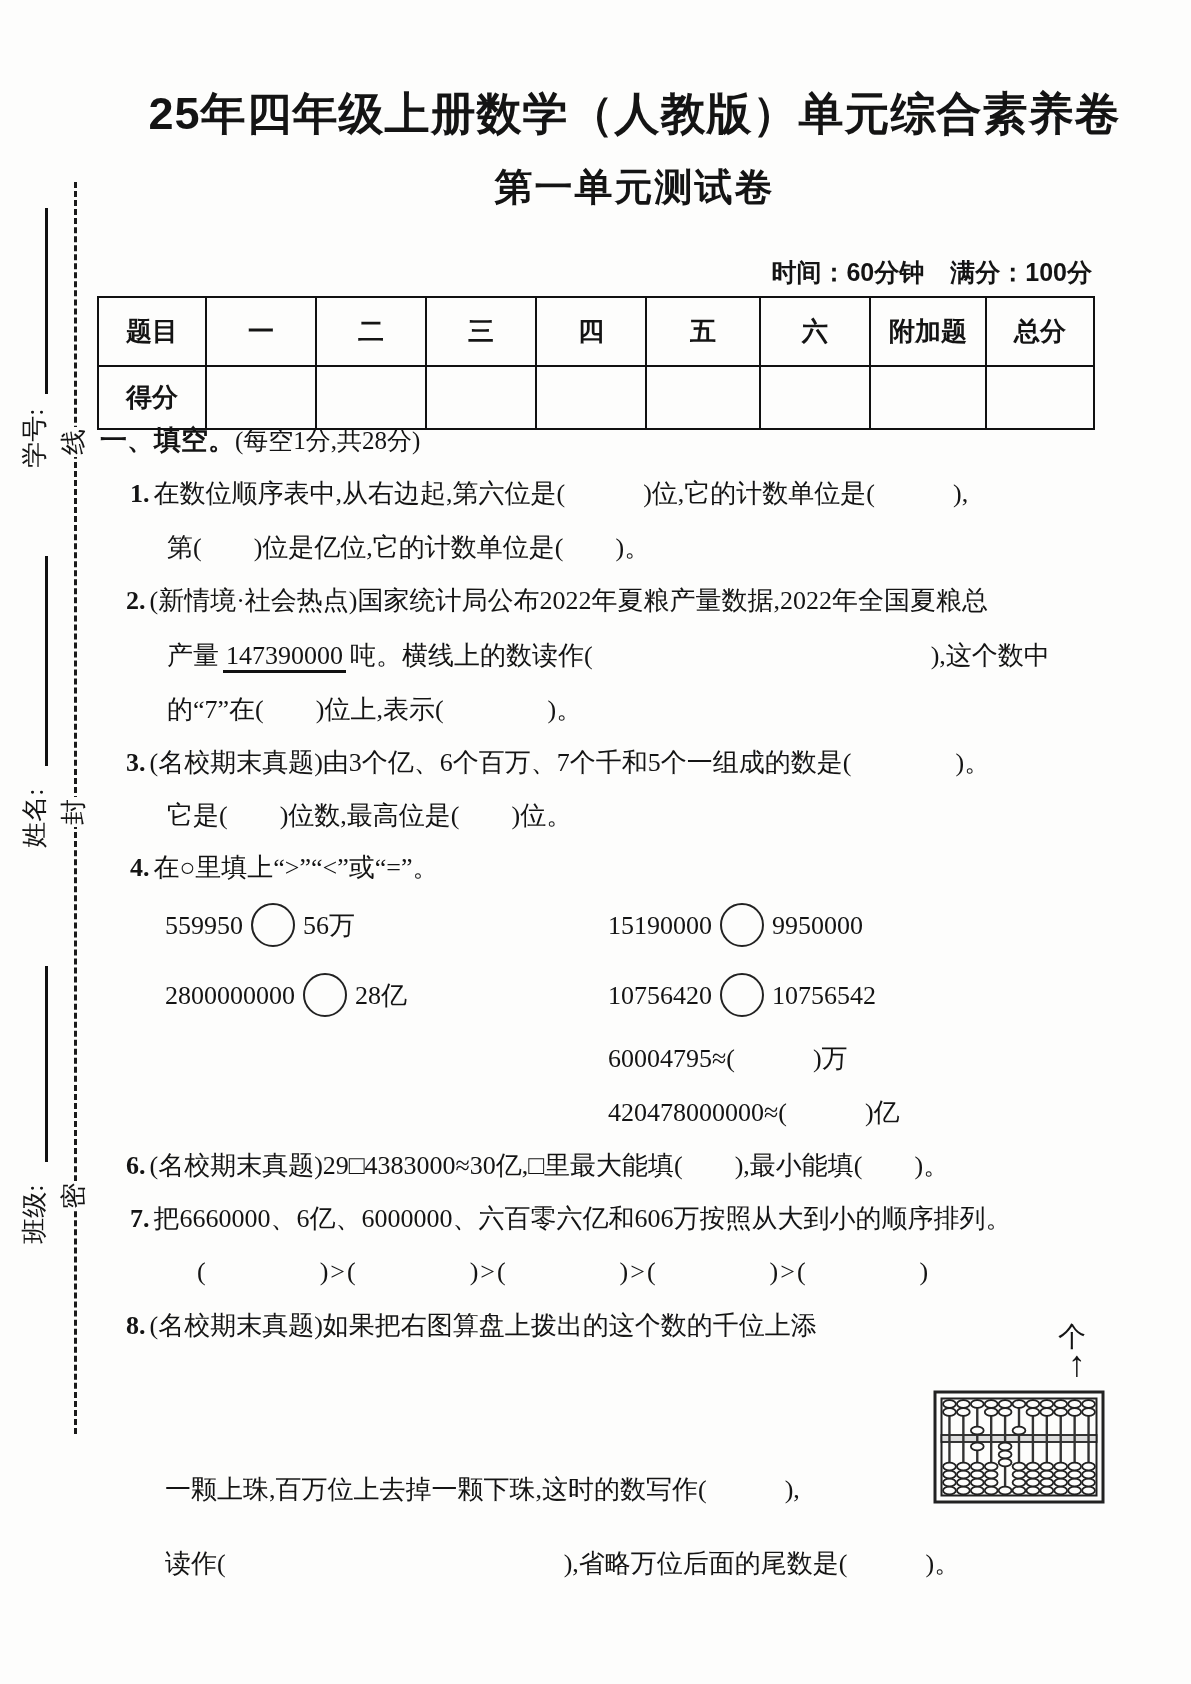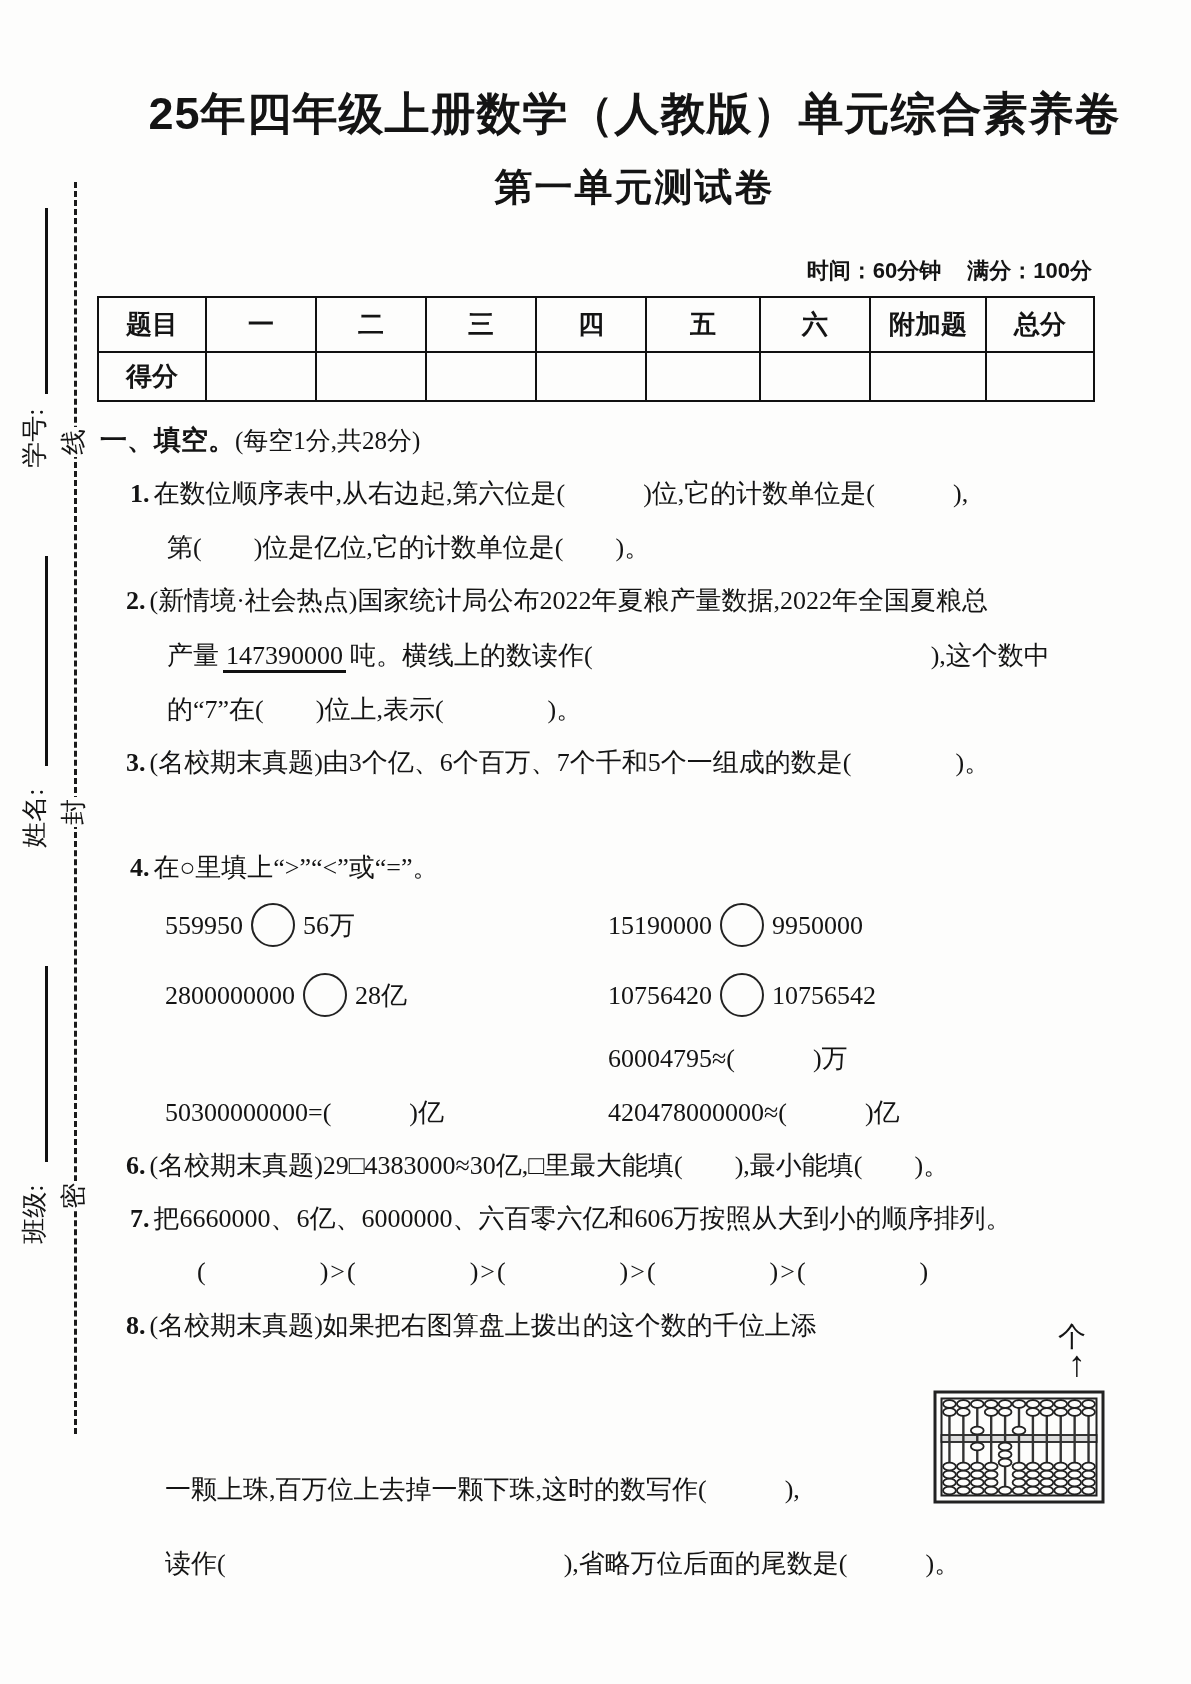--- a/index.html
+++ b/index.html
@@ -7,26 +7,26 @@
     position:relative;width:1191px;height:1684px;background:#fdfdfc;
     font-family:"Liberation Serif",serif;color:#141414;overflow:hidden;
   }
   .sans{font-family:"Liberation Sans",sans-serif;margin-left:39px;}
   .abs{position:absolute;}
   .line{position:absolute;font-size:26px;line-height:1.25;white-space:nowrap;}
   .qnum{font-weight:bold;margin-right:4px;}
   
   #title{top:84px;left:0;width:100%;text-align:center;font-size:45px;font-weight:bold;letter-spacing:1px;}
   #subtitle{top:162px;left:0;width:100%;text-align:center;font-size:38px;font-weight:bold;letter-spacing:2px;}
-  #meta{top:256px;right:99px;font-size:22px;font-weight:bold;}
+  #meta{top:256px;right:99px;font-size:25px;font-weight:bold;}
   #meta span{margin-left:26px;}
   
   #score-table{position:absolute;top:296px;left:97px;width:996px;border-collapse:collapse;table-layout:fixed;}
   #score-table td{border:2.5px solid #111;text-align:center;font-size:26px;font-weight:bold;
-    font-family:"Liberation Sans",sans-serif;height:45px;padding:4px;}
+    font-family:"Liberation Sans",sans-serif;height:45px;padding:11px;}
   #score-table tr.score-row td{height:39px;}
   
   #seal-line{left:74px;top:182px;height:1252px;width:0;border-left:3px dashed #1a1a1a;}
   .vlabel{position:absolute;width:86px;height:28px;text-align:center;font-size:26px;
     transform:rotate(-90deg);white-space:nowrap;}
   .sealchar{position:absolute;width:30px;height:30px;font-size:26px;text-align:center;
     transform:rotate(-90deg);background:#fdfdfc;line-height:30px;}
   .wline{position:absolute;width:3px;background:#111;left:45px;}
   
   #sec-head{top:424px;left:100px;}
@@ -106,30 +106,30 @@
   <div id="sec-head" class="line"><span class="b">一、填空。</span><span class="n">(每空1分,共28分)</span></div>
 
   <div class="line" style="top:478px;left:130px;"><span class="qnum">1.</span><span>在数位顺序表中,从右边起,第六位是(　　　)位,它的计数单位是(　　　),</span></div>
   <div class="line" style="top:532px;left:167px;">第(　　)位是亿位,它的计数单位是(　　)。</div>
 
   <div class="line" style="top:585px;left:126px;"><span class="qnum">2.</span><span>(新情境·社会热点)国家统计局公布2022年夏粮产量数据,2022年全国夏粮总</span></div>
   <div class="line" style="top:640px;left:167px;"><span>产量</span><span class="ul-num">147390000</span><span>吨。横线上的数读作(　　　　　　　　　　　　　),这个数中</span></div>
   <div class="line" style="top:694px;left:167px;">的“7”在(　　)位上,表示(　　　　)。</div>
 
   <div class="line" style="top:747px;left:126px;"><span class="qnum">3.</span><span>(名校期末真题)由3个亿、6个百万、7个千和5个一组成的数是(　　　　)。</span></div>
+  <div class="line" style="top:800px;left:167px;">它是(　　)位数,最高位是(　　)位。</div>
 
   <div class="line" style="top:852px;left:130px;"><span class="qnum">4.</span><span>在○里填上“&gt;”“&lt;”或“=”。</span></div>
 
   <div class="line cmp-row" style="top:903px;left:165px;"><span>559950</span><span class="cmp-circle"></span><span>56万</span></div>
   <div class="line cmp-row" style="top:903px;left:608px;"><span>15190000</span><span class="cmp-circle"></span><span>9950000</span></div>
   <div class="line cmp-row" style="top:973px;left:165px;"><span>2800000000</span><span class="cmp-circle"></span><span>28亿</span></div>
   <div class="line cmp-row" style="top:973px;left:608px;"><span>10756420</span><span class="cmp-circle"></span><span>10756542</span></div>
 
   <div class="line" style="top:1043px;left:608px;">60004795≈(　　　)万</div>
-  <div class="line" style="top:1097px;left:165px;">50300000000=(　　　)亿</div>
   <div class="line" style="top:1097px;left:608px;">420478000000≈(　　　)亿</div>
 
   <div class="line" style="top:1150px;left:126px;"><span class="qnum">6.</span><span>(名校期末真题)29□4383000≈30亿,□里最大能填(　　),最小能填(　　)。</span></div>
 
   <div class="line" style="top:1203px;left:130px;"><span class="qnum">7.</span><span>把6660000、6亿、6000000、六百零六亿和606万按照从大到小的顺序排列。</span></div>
   <div class="line" style="top:1256px;left:197px;letter-spacing:2px;">(　　　　)&gt;(　　　　)&gt;(　　　　)&gt;(　　　　)&gt;(　　　　)</div>
 
   <div class="line" style="top:1310px;left:126px;"><span class="qnum">8.</span><span>(名校期末真题)如果把右图算盘上拨出的这个数的千位上添</span></div>
   <div class="line" style="top:1474px;left:165px;">一颗上珠,百万位上去掉一颗下珠,这时的数写作(　　　),</div>
   <div class="line" style="top:1548px;left:165px;">读作(　　　　　　　　　　　　　),省略万位后面的尾数是(　　　)。</div>

